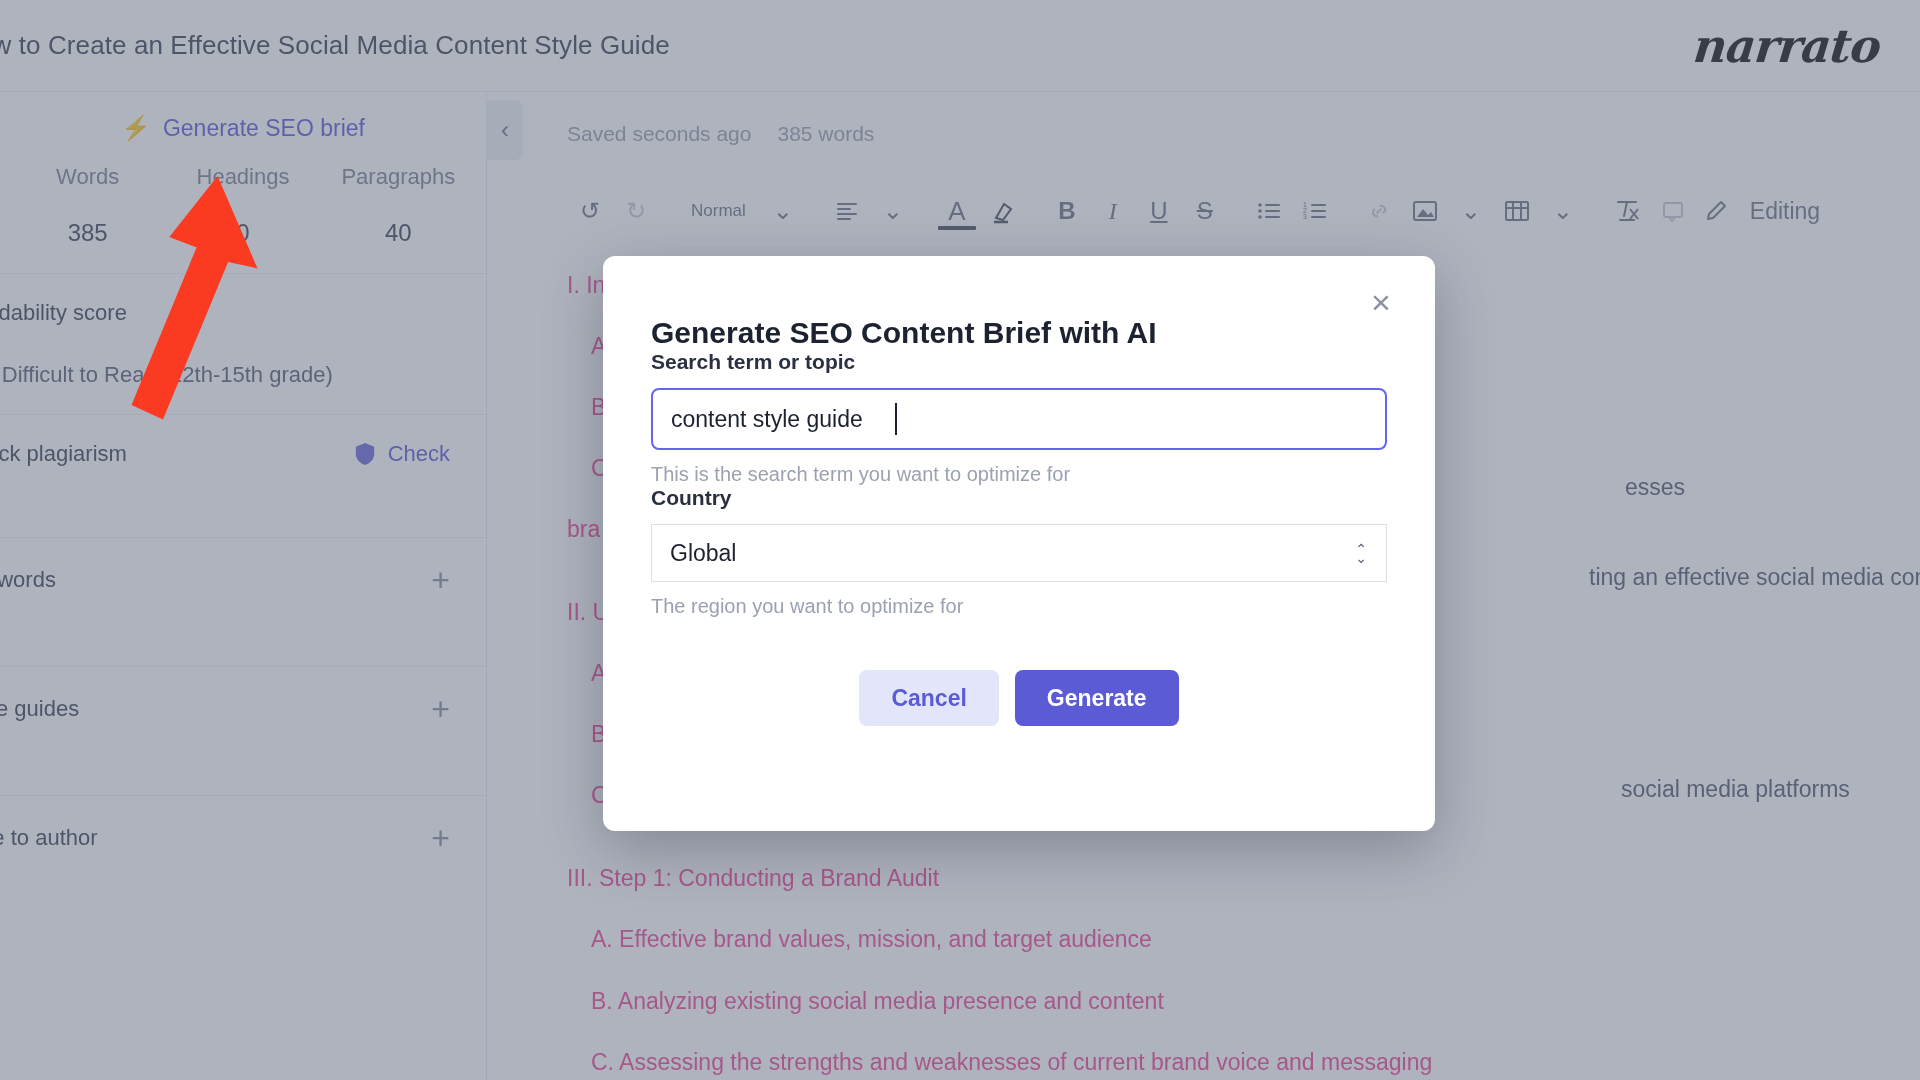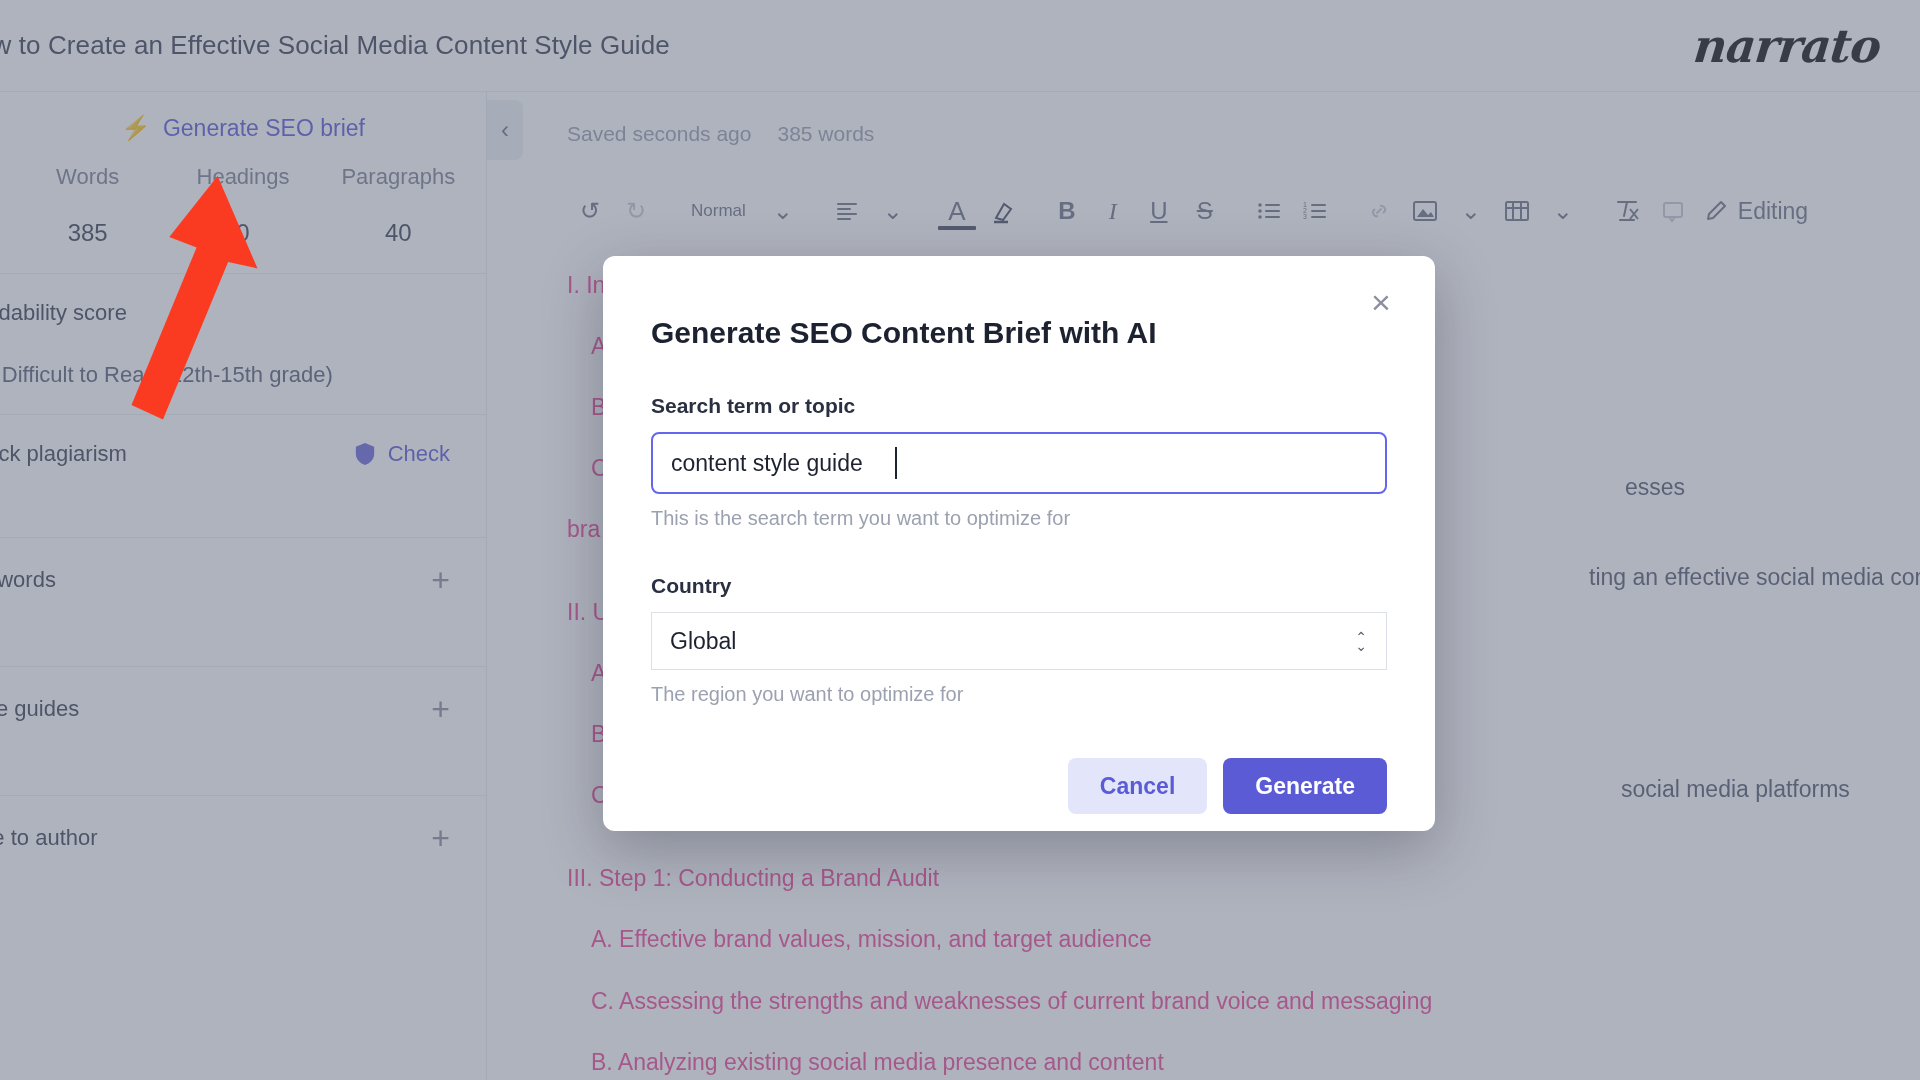--- a/index.html
+++ b/index.html
@@ -109,21 +109,21 @@
   }
   .tb.disabled { color: #c5c9d3; }
   .tb.label { min-width: auto; padding: 0 14px; font-size: 17px; }
   .tb-sep { width: 18px; }
   .tb-a { position: relative; font-size: 26px; }
   .tb-a::after {
     content: ""; position: absolute; left: 4px; right: 4px; bottom: 4px;
     height: 4px; background: #4a4f60; border-radius: 1px;
   }
   .tb-editing {
-    display: flex; align-items: center; gap: 10px;
+    display: flex; align-items: center; gap: 22px;
     font-size: 23px; color: #6f7587; padding-left: 8px; cursor: pointer;
   }
 
   .doc-body { margin-top: 36px; font-size: 23px; color: #ec4899; }
   .doc-line { margin-bottom: 30px; line-height: 1.35; white-space: nowrap; }
   .doc-line.sub { padding-left: 24px; }
   .doc-gap { height: 22px; }
 
   
   .scrim {
@@ -148,21 +148,21 @@
     display: flex; align-items: center; justify-content: center;
     font-size: 34px; font-weight: 300; color: #8a90a0; cursor: pointer;
     line-height: 1;
   }
   .modal-title {
     font-size: 30px; font-weight: 700; color: #1d2231;
     margin-top: 20px;
   }
   .field-label {
     font-size: 21px; font-weight: 700; color: #2a3042;
-    margin-top: 44px; margin-bottom: 14px;
+    margin-bottom: 14px;
   }
   .text-input {
     width: 100%; height: 62px;
     border: 2px solid #6366f1;
     border-radius: 8px;
     font-family: "Liberation Sans", sans-serif;
     font-size: 23px; color: #1d2231;
     padding: 0 18px;
     outline: none; background: #fff;
   }
@@ -184,21 +184,21 @@
     padding: 16px 18px;
     font-size: 23px; color: #1d2231;
     cursor: pointer;
   }
   .stepper {
     position: absolute; right: 20px; top: 50%; transform: translateY(-50%);
     display: flex; flex-direction: column; gap: 3px;
     color: #5a6074; font-size: 14px; line-height: 10px;
   }
   .modal-actions {
-    display: flex; justify-content: flex-end; gap: 16px;
+    display: flex; justify-content: center; gap: 16px;
     margin-top: 52px;
   }
   .btn {
     height: 56px; padding: 0 32px;
     border: none; border-radius: 8px;
     font-family: "Liberation Sans", sans-serif;
     font-size: 23px; font-weight: 700;
     cursor: pointer;
   }
   .btn-cancel { background: #e3e5fb; color: #5b5bd6; }
@@ -405,22 +405,22 @@
       <div class="doc-line sub">C.</div>
       <div class="doc-line">bra</div>
       <div class="doc-gap"></div>
       <div class="doc-line">II. U</div>
       <div class="doc-line sub">A.</div>
       <div class="doc-line sub">B.</div>
       <div class="doc-line sub">C.</div>
       <div class="doc-gap"></div>
       <div class="doc-line">III. Step 1: Conducting a Brand Audit</div>
       <div class="doc-line sub">A. Effective brand values, mission, and target audience</div>
+      <div class="doc-line sub">B. Analyzing existing social media presence and content</div>
       <div class="doc-line sub">C. Assessing the strengths and weaknesses of current brand voice and messaging</div>
-      <div class="doc-line sub">B. Analyzing existing social media presence and content</div>
 
     </div>
 
     <div style="position:absolute;left:1102px;top:382px;font-size:23px;color:#555b6e;">esses</div>
     <div style="position:absolute;left:1066px;top:472px;font-size:23px;color:#555b6e;white-space:nowrap;">ting an effective social media content style</div>
     <div style="position:absolute;left:1098px;top:684px;font-size:23px;color:#555b6e;">social media platforms</div>
   </div>
 
   <div class="scrim"></div>
 

